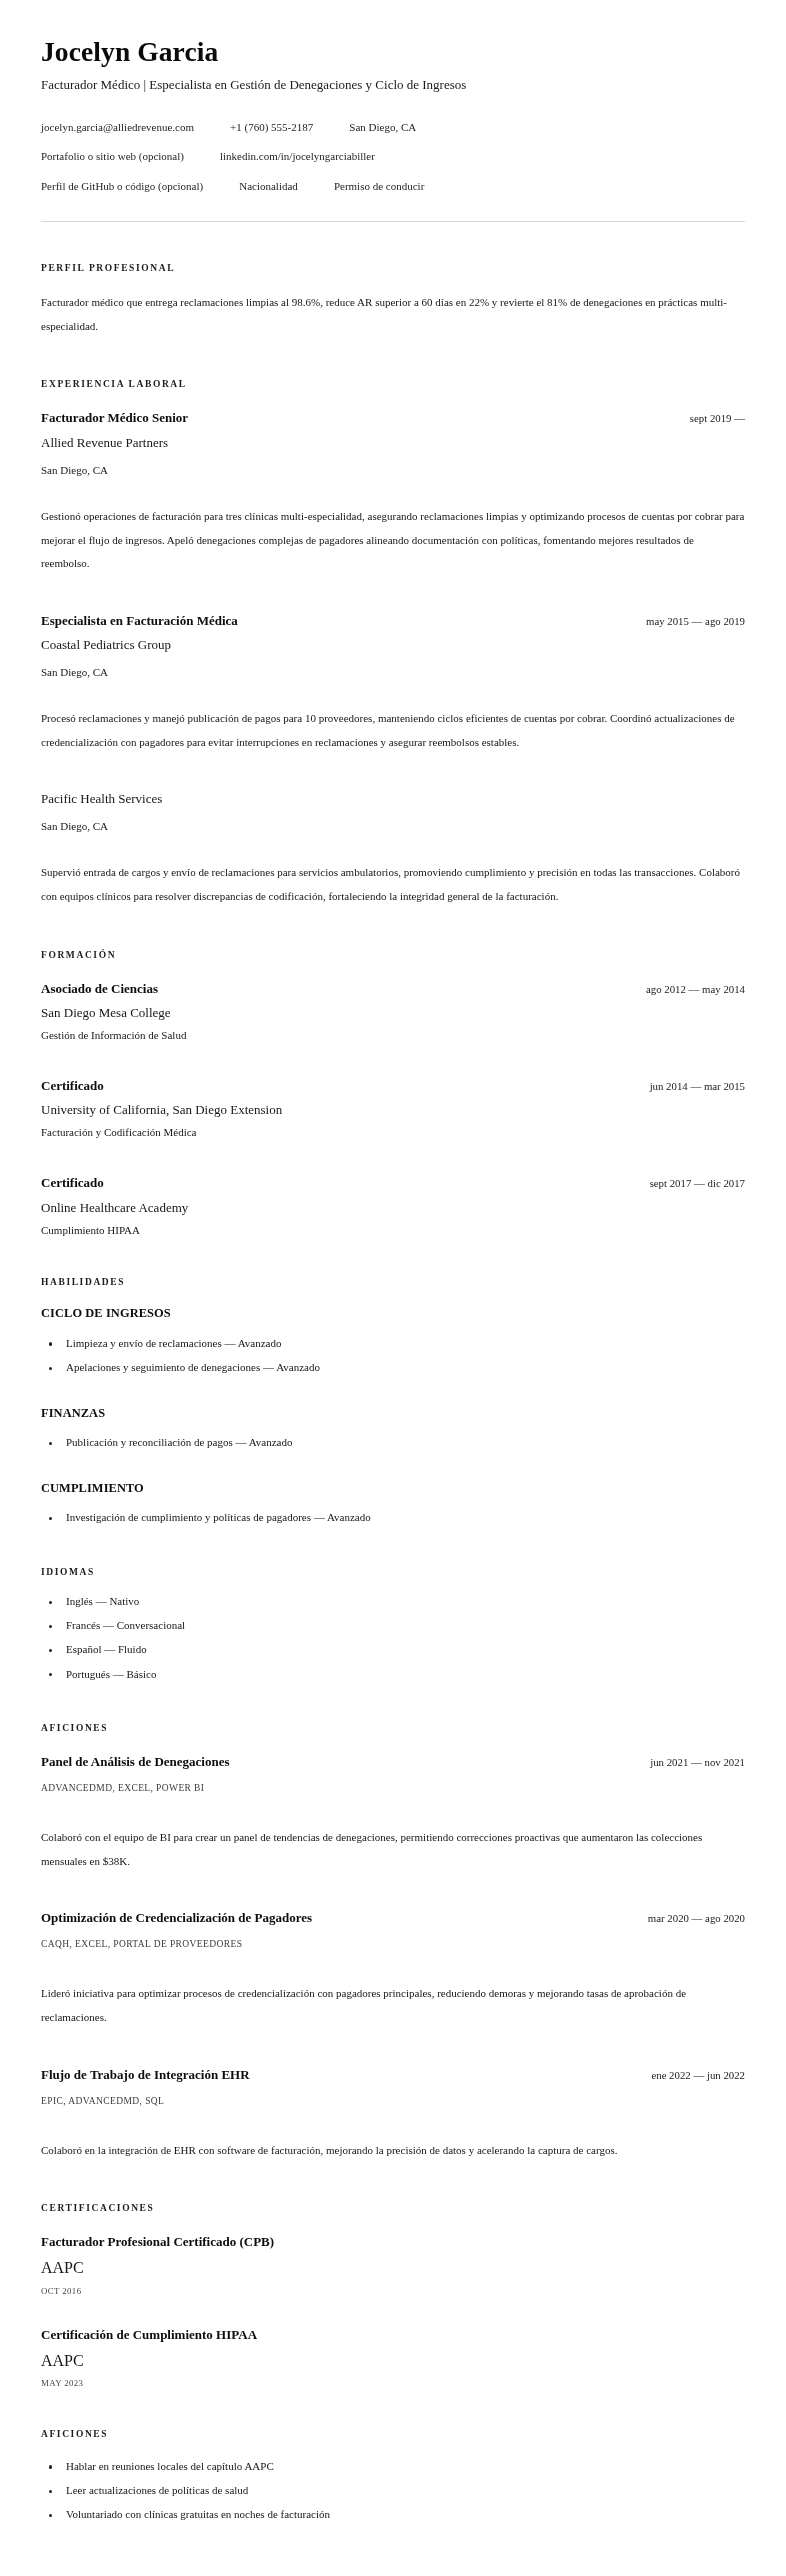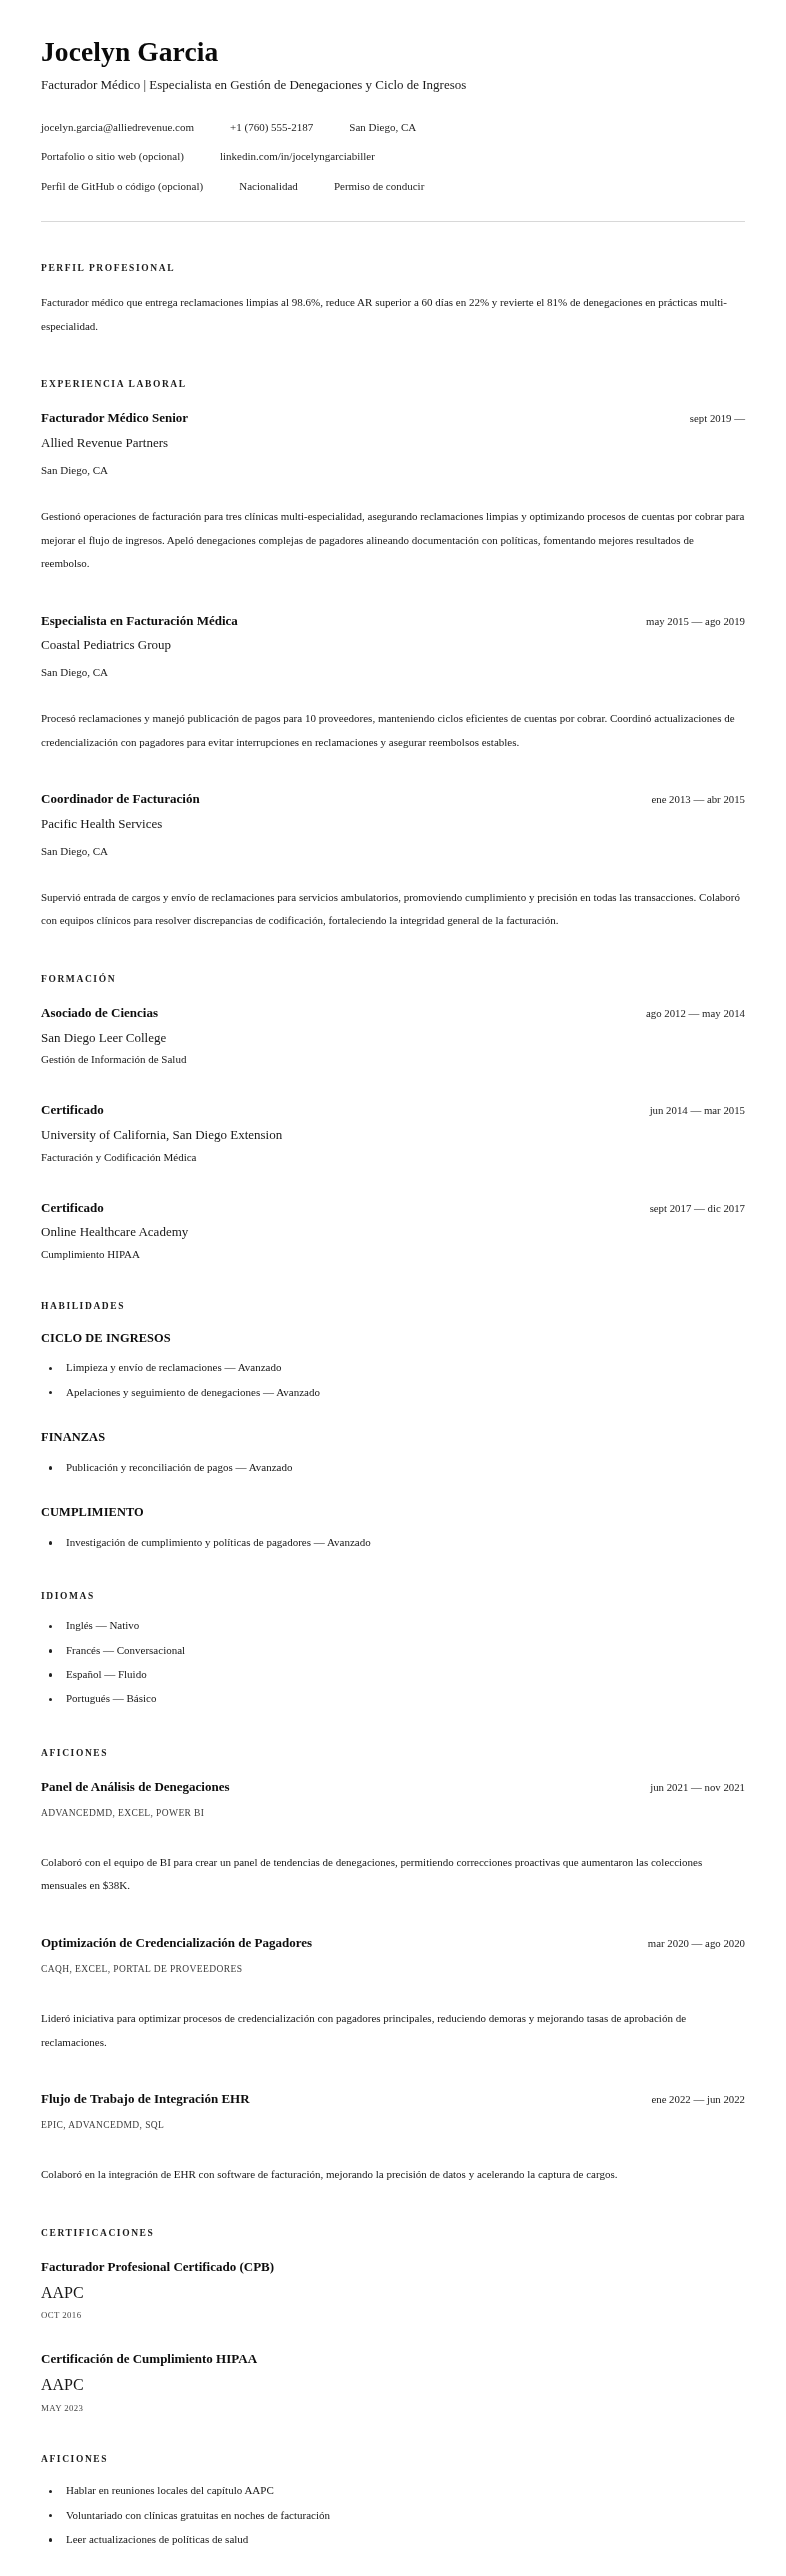--- a/index.html
+++ b/index.html
@@ -215,39 +215,35 @@
       <div class="trow">
         <h3 class="ititle">Especialista en Facturación Médica</h3>
         <span class="idate">may 2015 — ago 2019</span>
       </div>
       <div class="isub">Coastal Pediatrics Group</div>
       <div class="iloc">San Diego, CA</div>
       <p class="idesc">Procesó reclamaciones y manejó publicación de pagos para 10 proveedores, manteniendo ciclos eficientes de cuentas por cobrar. Coordinó actualizaciones de credencialización con pagadores para evitar interrupciones en reclamaciones y asegurar reembolsos estables.</p>
     </article>
 
     <article class="item">
-      <div class="trow">
-        <h3 class="ititle">Coordinador de Facturación</h3>
-        <span class="idate">ene 2013 — abr 2015</span>
-      </div>
       <div class="isub">Pacific Health Services</div>
       <div class="iloc">San Diego, CA</div>
       <p class="idesc">Supervió entrada de cargos y envío de reclamaciones para servicios ambulatorios, promoviendo cumplimiento y precisión en todas las transacciones. Colaboró con equipos clínicos para resolver discrepancias de codificación, fortaleciendo la integridad general de la facturación.</p>
     </article>
   </section>
 
   <section>
     <h2 class="slabel">FORMACIÓN</h2>
 
     <article class="item">
       <div class="trow">
         <h3 class="ititle">Asociado de Ciencias</h3>
         <span class="idate">ago 2012 — may 2014</span>
       </div>
-      <div class="isub">San Diego Leer College</div>
+      <div class="isub">San Diego Mesa College</div>
       <div class="ifield">Gestión de Información de Salud</div>
     </article>
 
     <article class="item">
       <div class="trow">
         <h3 class="ititle">Certificado</h3>
         <span class="idate">jun 2014 — mar 2015</span>
       </div>
       <div class="isub">University of California, San Diego Extension</div>
       <div class="ifield">Facturación y Codificación Médica</div>
@@ -343,19 +339,19 @@
       <h3 class="ititle">Certificación de Cumplimiento HIPAA</h3>
       <div class="cert-org">AAPC</div>
       <div class="cert-date">MAY 2023</div>
     </article>
   </section>
 
   <section>
     <h2 class="slabel">AFICIONES</h2>
     <ul class="blist" style="margin-top:19.7px;">
       <li>Hablar en reuniones locales del capítulo AAPC</li>
+      <li>Leer actualizaciones de políticas de salud</li>
       <li>Voluntariado con clínicas gratuitas en noches de facturación</li>
-      <li>Leer actualizaciones de políticas de salud</li>
     </ul>
   </section>
 
 </div>
 
 
 </body></html>

